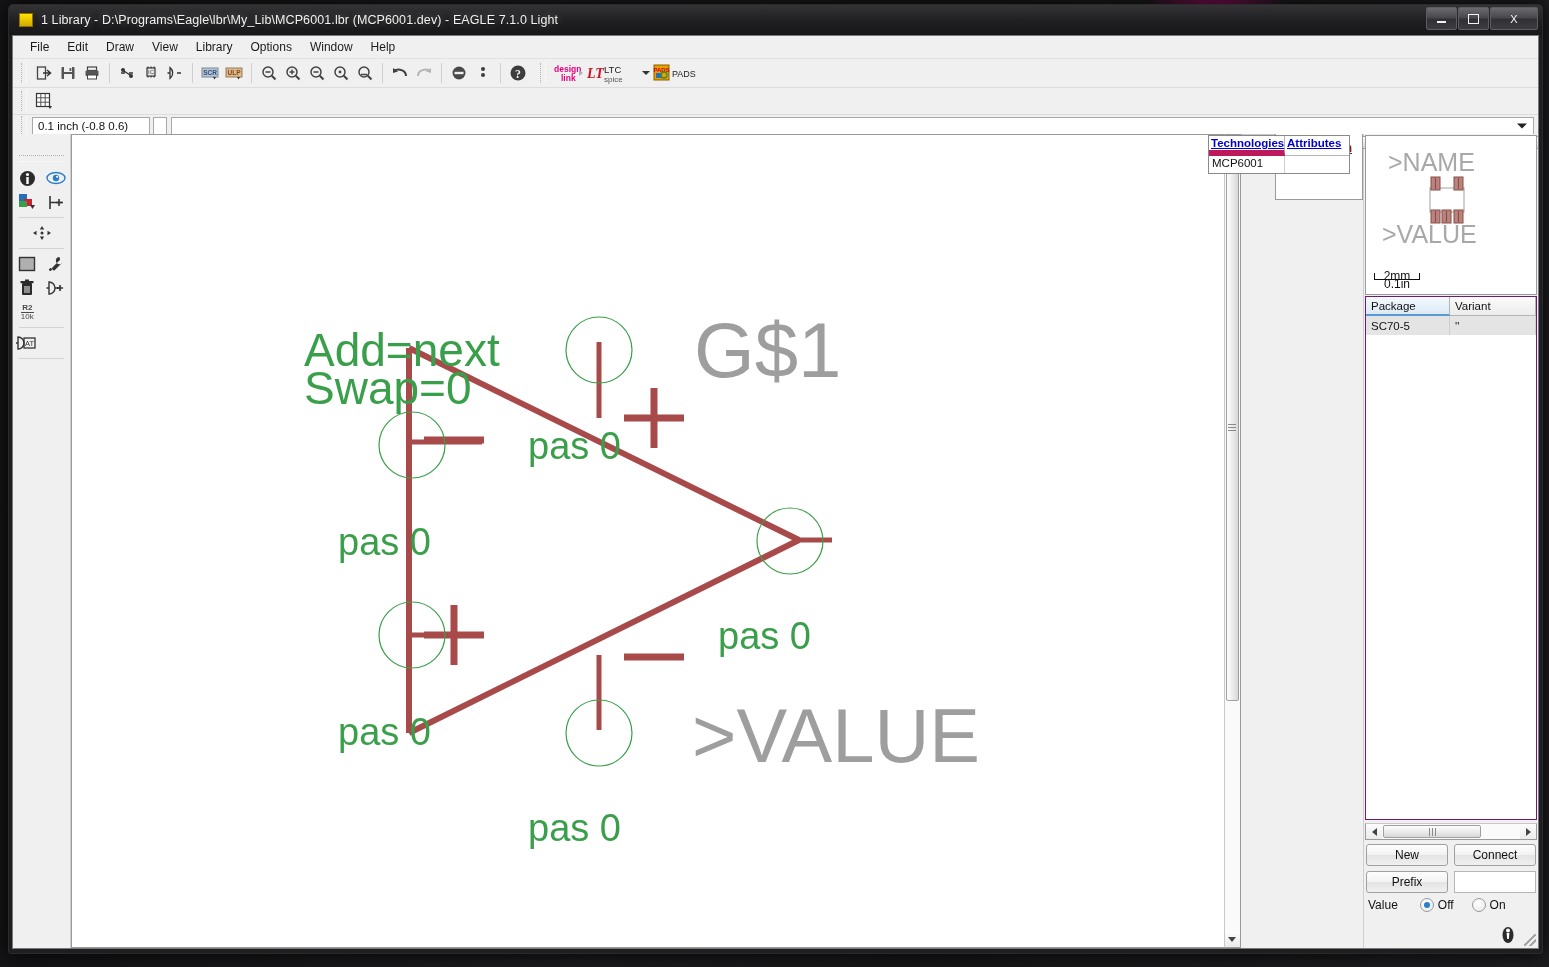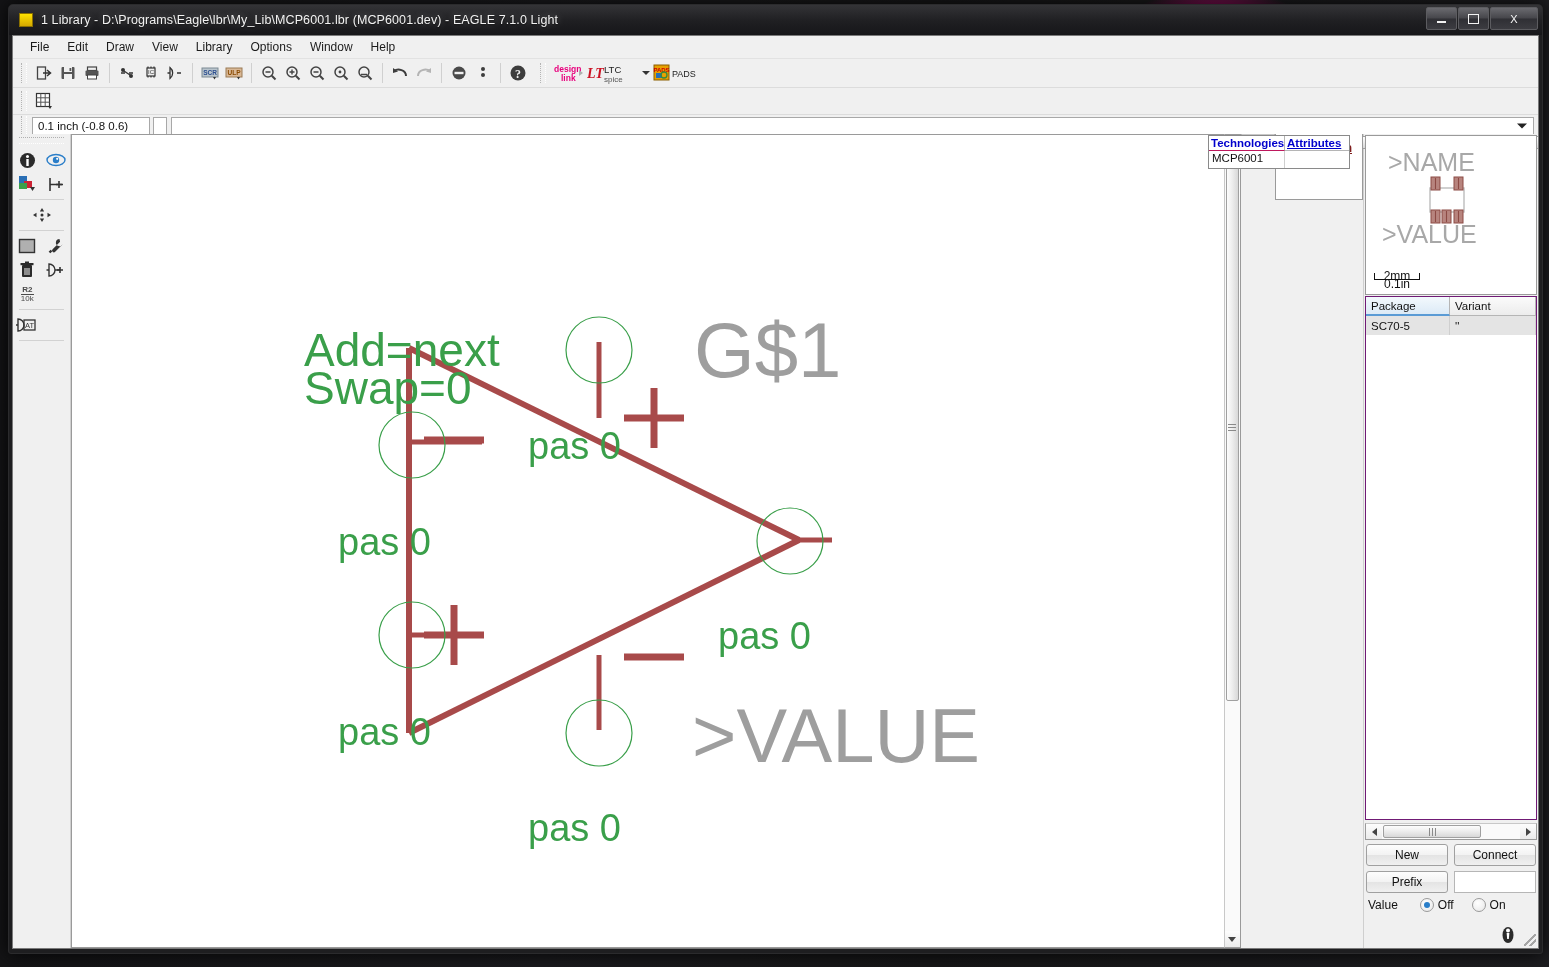--- a/index.html
+++ b/index.html
@@ -171,21 +171,21 @@
   .body-split {
     position: absolute; left: 0; top: 98px; right: 0; bottom: 0;
     display: flex;
   }
 
   
   .leftbar {
     width: 57px;
     background: #f0f0f0;
     border-right: 1px solid #cfcfcf;
-    padding-top: 2px;
+    padding-top: 20px;
     flex: none;
   }
   .lb-grip {
     height: 5px; margin: 1px 6px 4px 6px;
     border-top: 1px dotted #b0b0b0;
     border-bottom: 1px dotted #fff;
   }
   .lb-grid { display: grid; grid-template-columns: 1fr 1fr; }
   .lb-cell {
     height: 24px; display: flex; align-items: center; justify-content: center;
@@ -800,21 +800,21 @@
             <div class="sb-btn-h">
                 <span class="arr-right"></span>
               </div>
           </div>
 
           <div class="descpanel">
             <div class="desc-link">Description</div>
 
             <div style="position:absolute; right:12px; top:1px; width:140px; border:1px solid #8a8a8a; background:#fff;">
               <div style="display:flex;">
-                <div style="width:76px; font-size:11.5px; color:#0000cc; font-weight:bold; padding:1px 2px; border-right:1px solid #b5b5b5; border-bottom:1px solid #be185d; box-sizing:border-box;">Technologies</div>
+                <div style="width:76px; font-size:11.5px; color:#0000cc; font-weight:bold; text-decoration:underline; padding:1px 2px; border-right:1px solid #b5b5b5; border-bottom:6px solid #be185d; box-sizing:border-box;">Technologies</div>
                 <div style="flex:1; font-size:11.5px; color:#0000cc; font-weight:bold; text-decoration:underline; padding:1px 2px; border-bottom:1px solid #b5b5b5; box-sizing:border-box;">Attributes</div>
               </div>
               <div style="display:flex;">
                 <div style="width:76px; font-size:11.5px; color:#111; padding:1px 3px; border-right:1px solid #cfcfcf; box-sizing:border-box; height:17px;">MCP6001</div>
                 <div style="flex:1; font-size:11.5px; color:#111; padding:1px 3px; box-sizing:border-box; height:17px;"></div>
               </div>
             </div>
           </div>
         </div>
 

